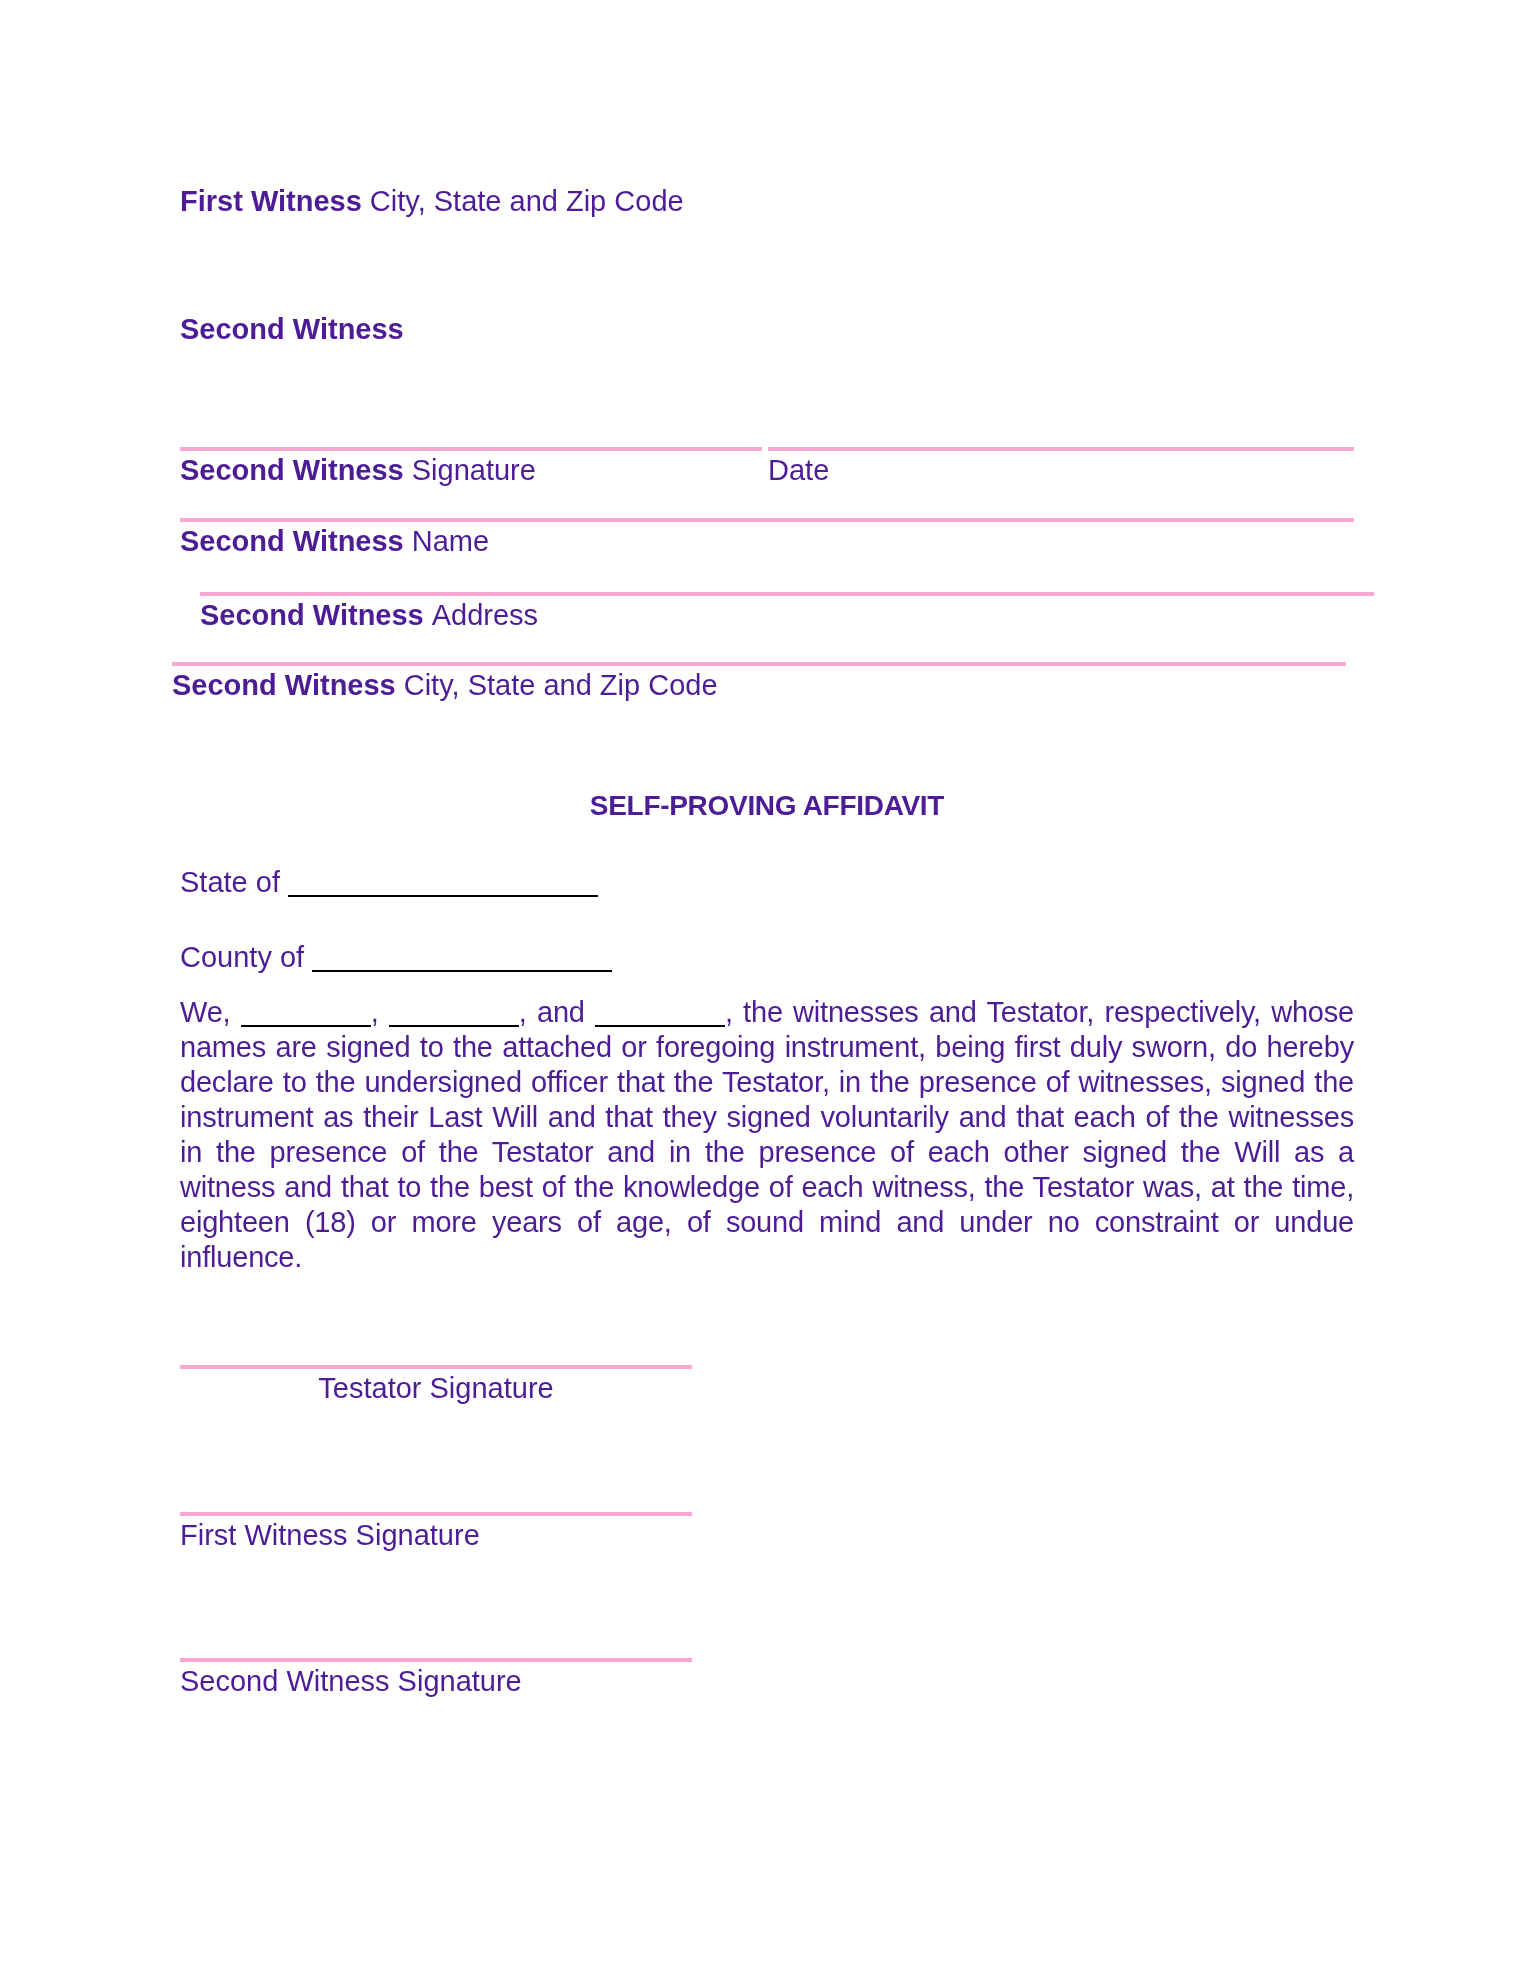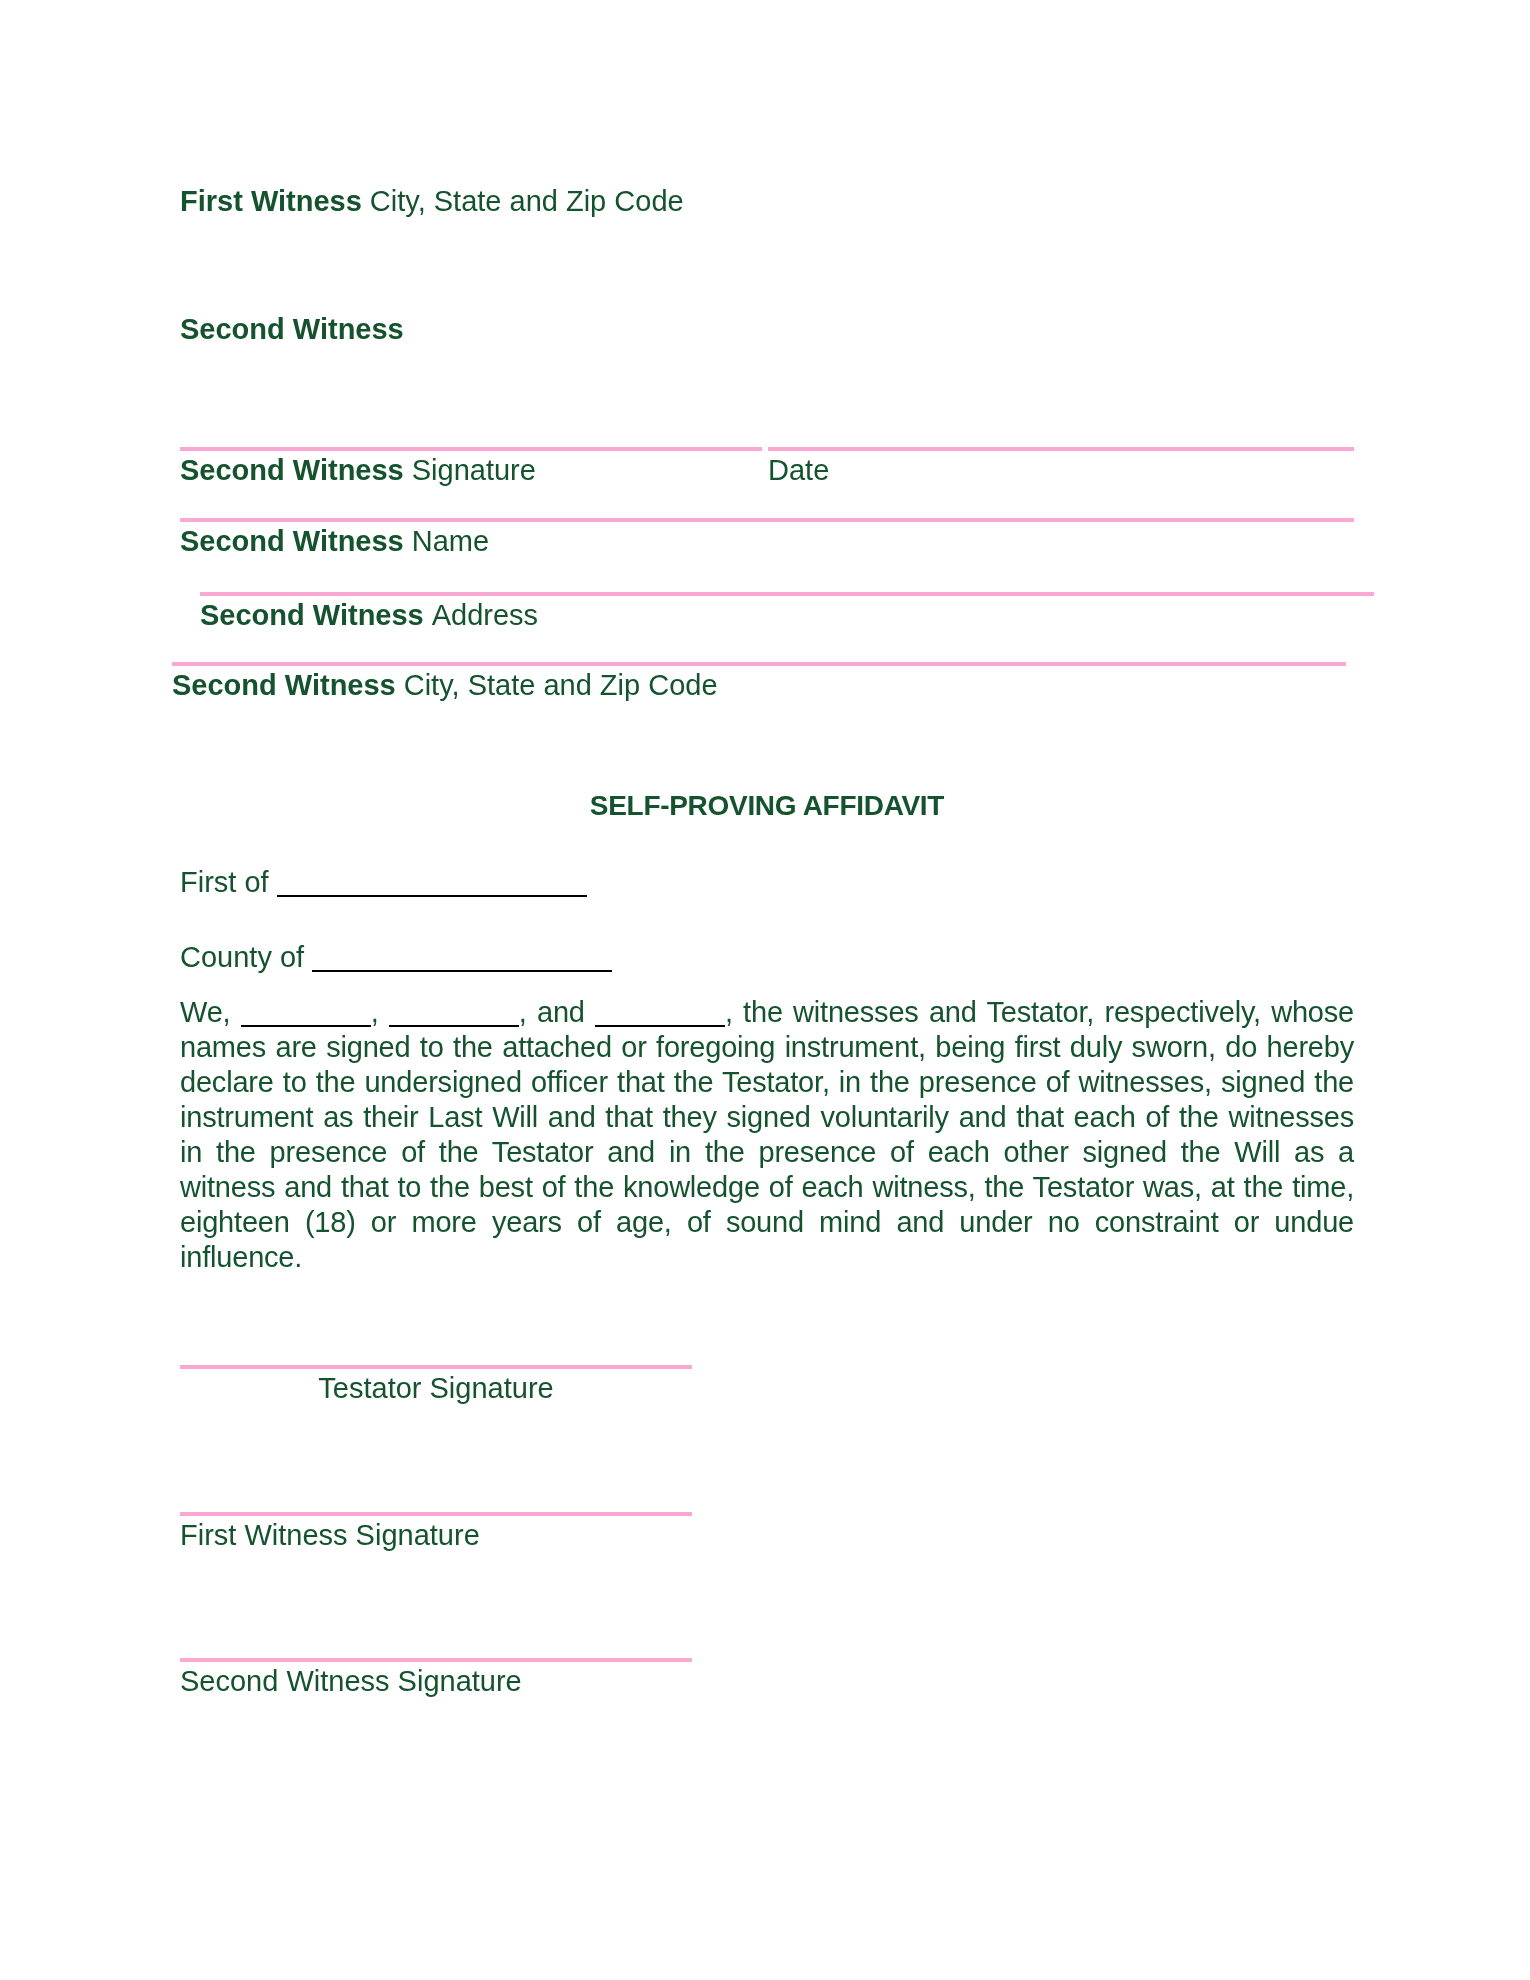--- a/index.html
+++ b/index.html
@@ -1,21 +1,21 @@
 <!DOCTYPE html>
 <html><head>
 <meta charset="utf-8">
 <style>
   html, body { margin: 0; padding: 0; background: #ffffff; }
   .page {
     position: relative;
     width: 1530px;
     height: 1980px;
     background: #ffffff;
-    color: #14532d;
+    color: #4c1d95;
     font-family: "Liberation Sans", "DejaVu Sans", sans-serif;
     font-size: 29px;
     line-height: 35px;
     overflow: hidden;
   }
   .abs { position: absolute; }
   .b { font-weight: bold; margin-right: 8px; }
   .rule-row { border-top: 4px solid #f9a8d4; padding-top: 2px; }
   .label-line { white-space: nowrap; }
   .blank {
@@ -74,21 +74,21 @@
 
   <div class="abs rule-row" style="left:172px; top:662px; width:1174px;">
     <div class="label-line">
       <span class="b">Second Witness</span><span>City, State and Zip Code</span>
     </div>
   </div>
 
   <div class="abs title" style="left:180px; top:786px; width:1174px;">SELF-PROVING AFFIDAVIT</div>
 
   <div class="abs label-line" style="left:180px; top:865px;">
-    <span>First of</span>
+    <span>State of</span>
     <span class="blank" style="width:310px;"></span>
   </div>
 
   <div class="abs label-line" style="left:180px; top:940px;">
     <span>County of</span>
     <span class="blank" style="width:300px;"></span>
   </div>
 
   <div class="abs para" style="left:180px; top:995px; width:1174px;">
     <span>We,</span>

